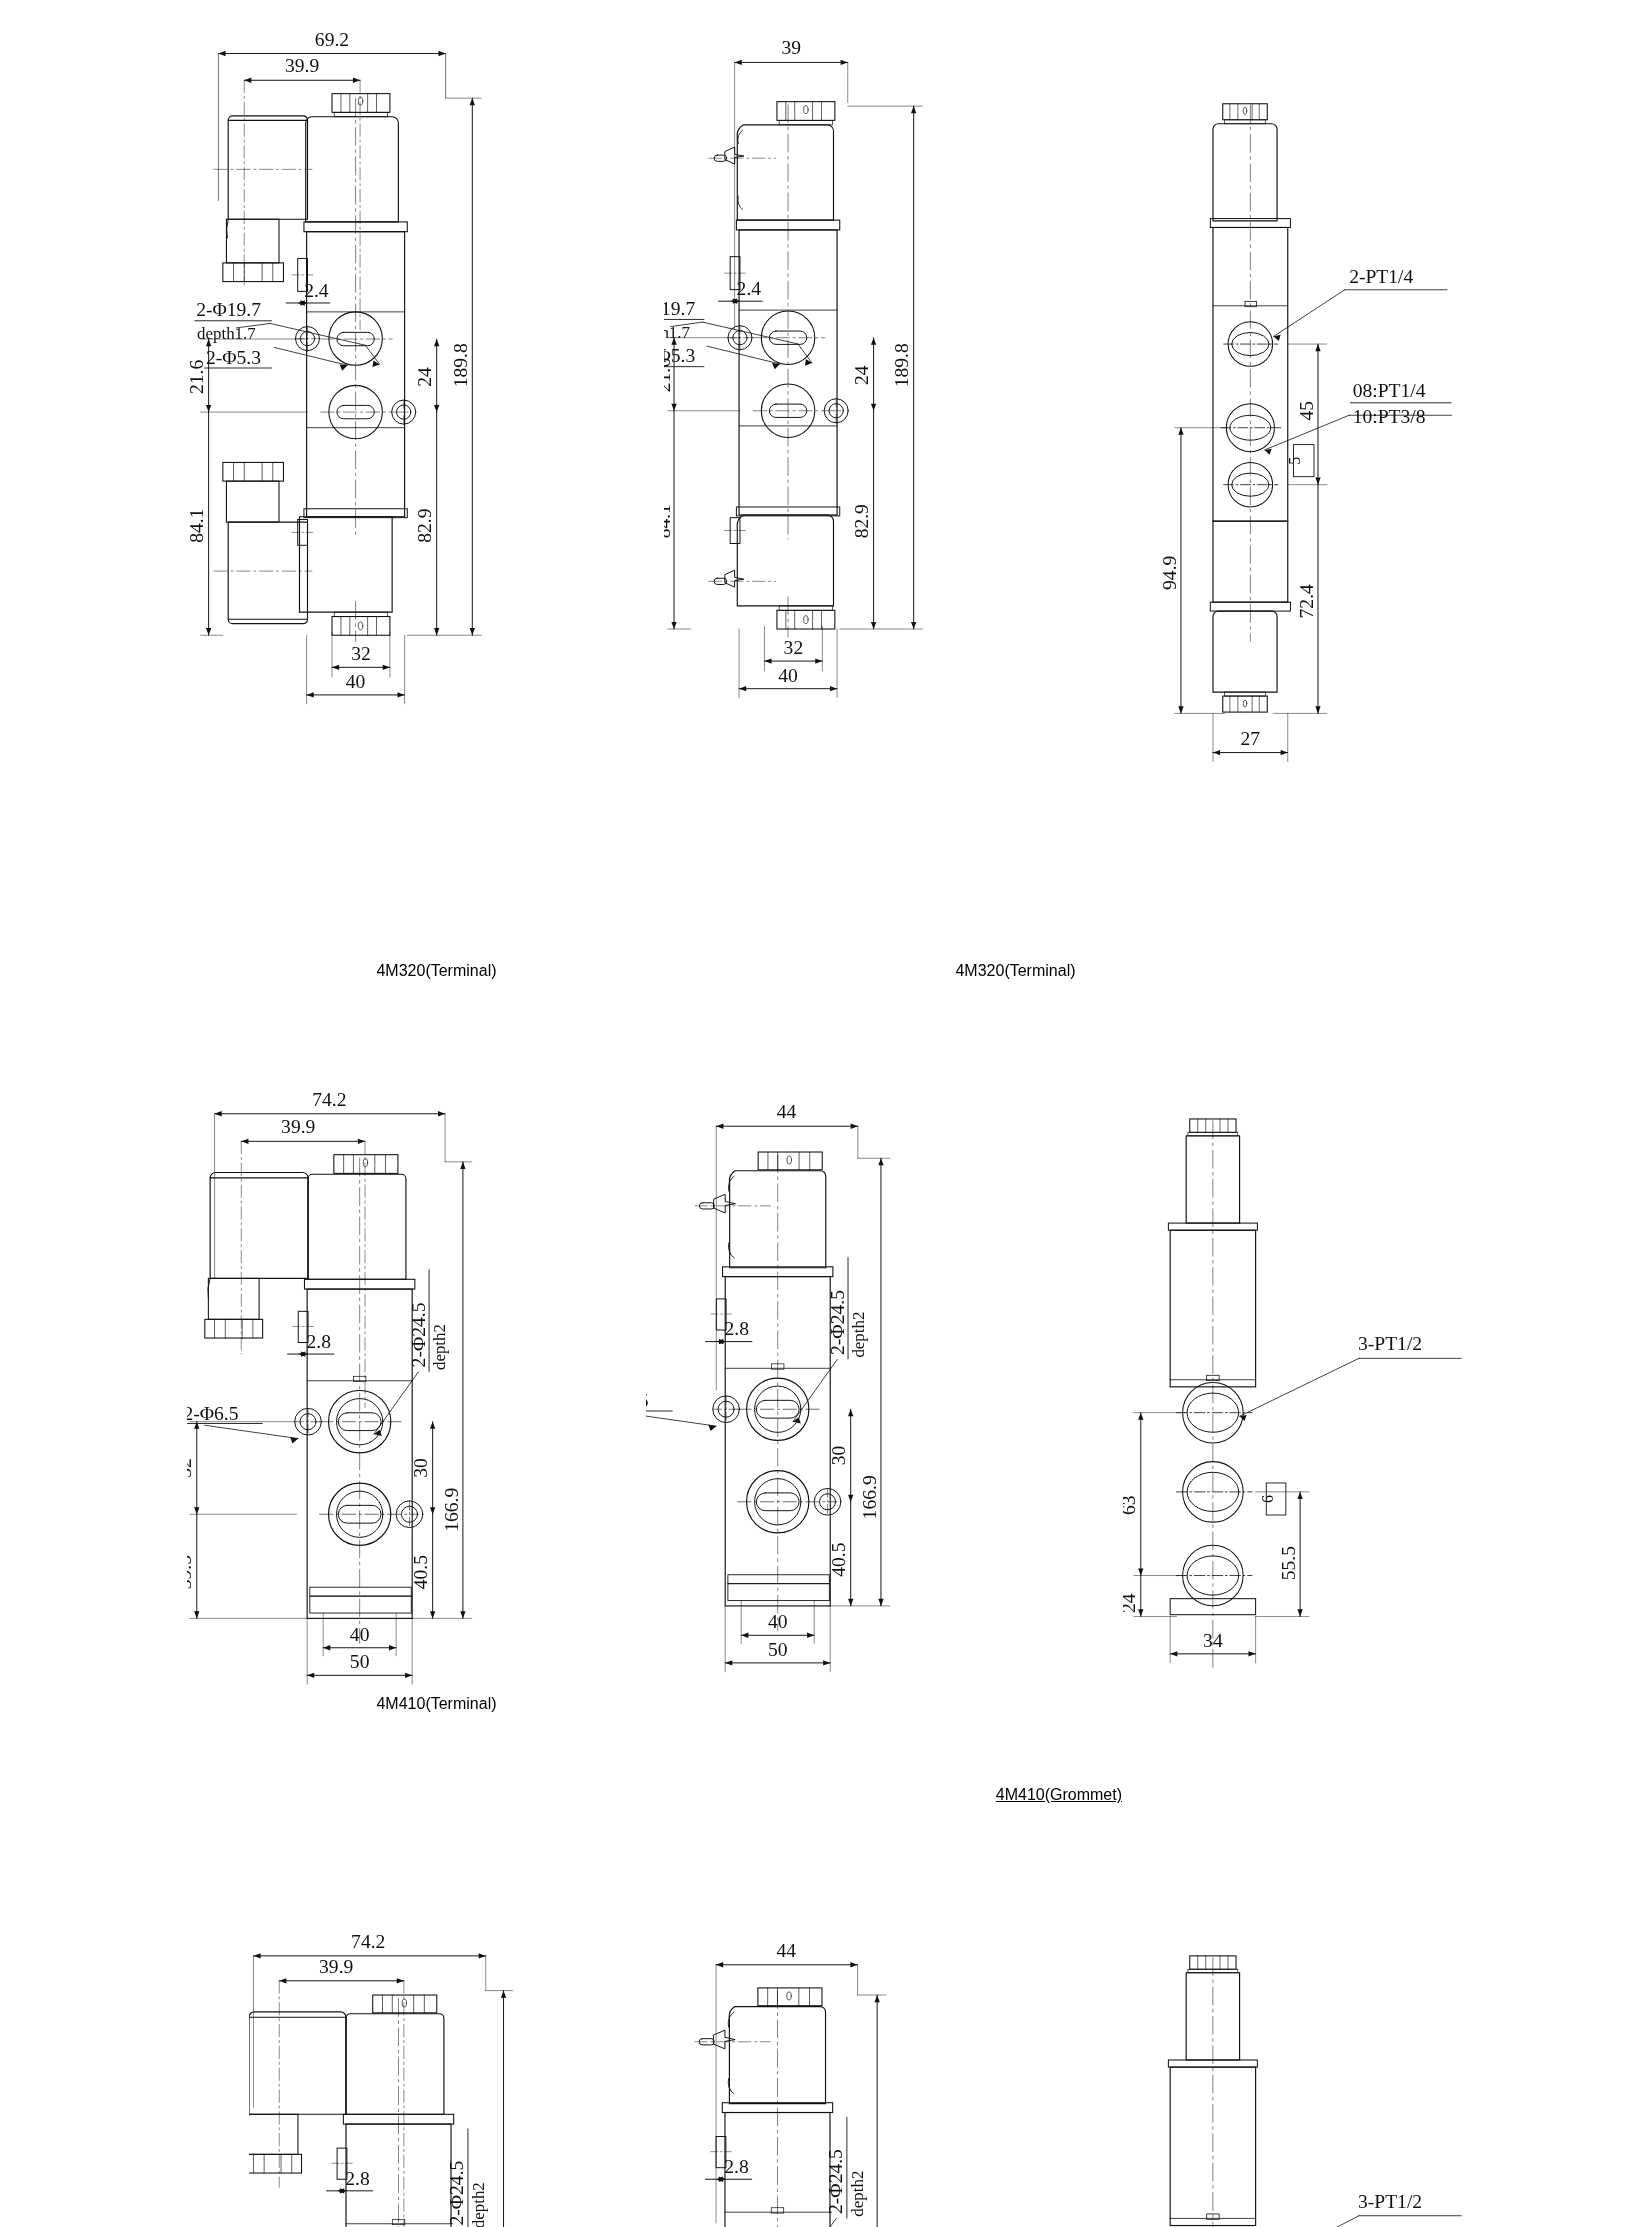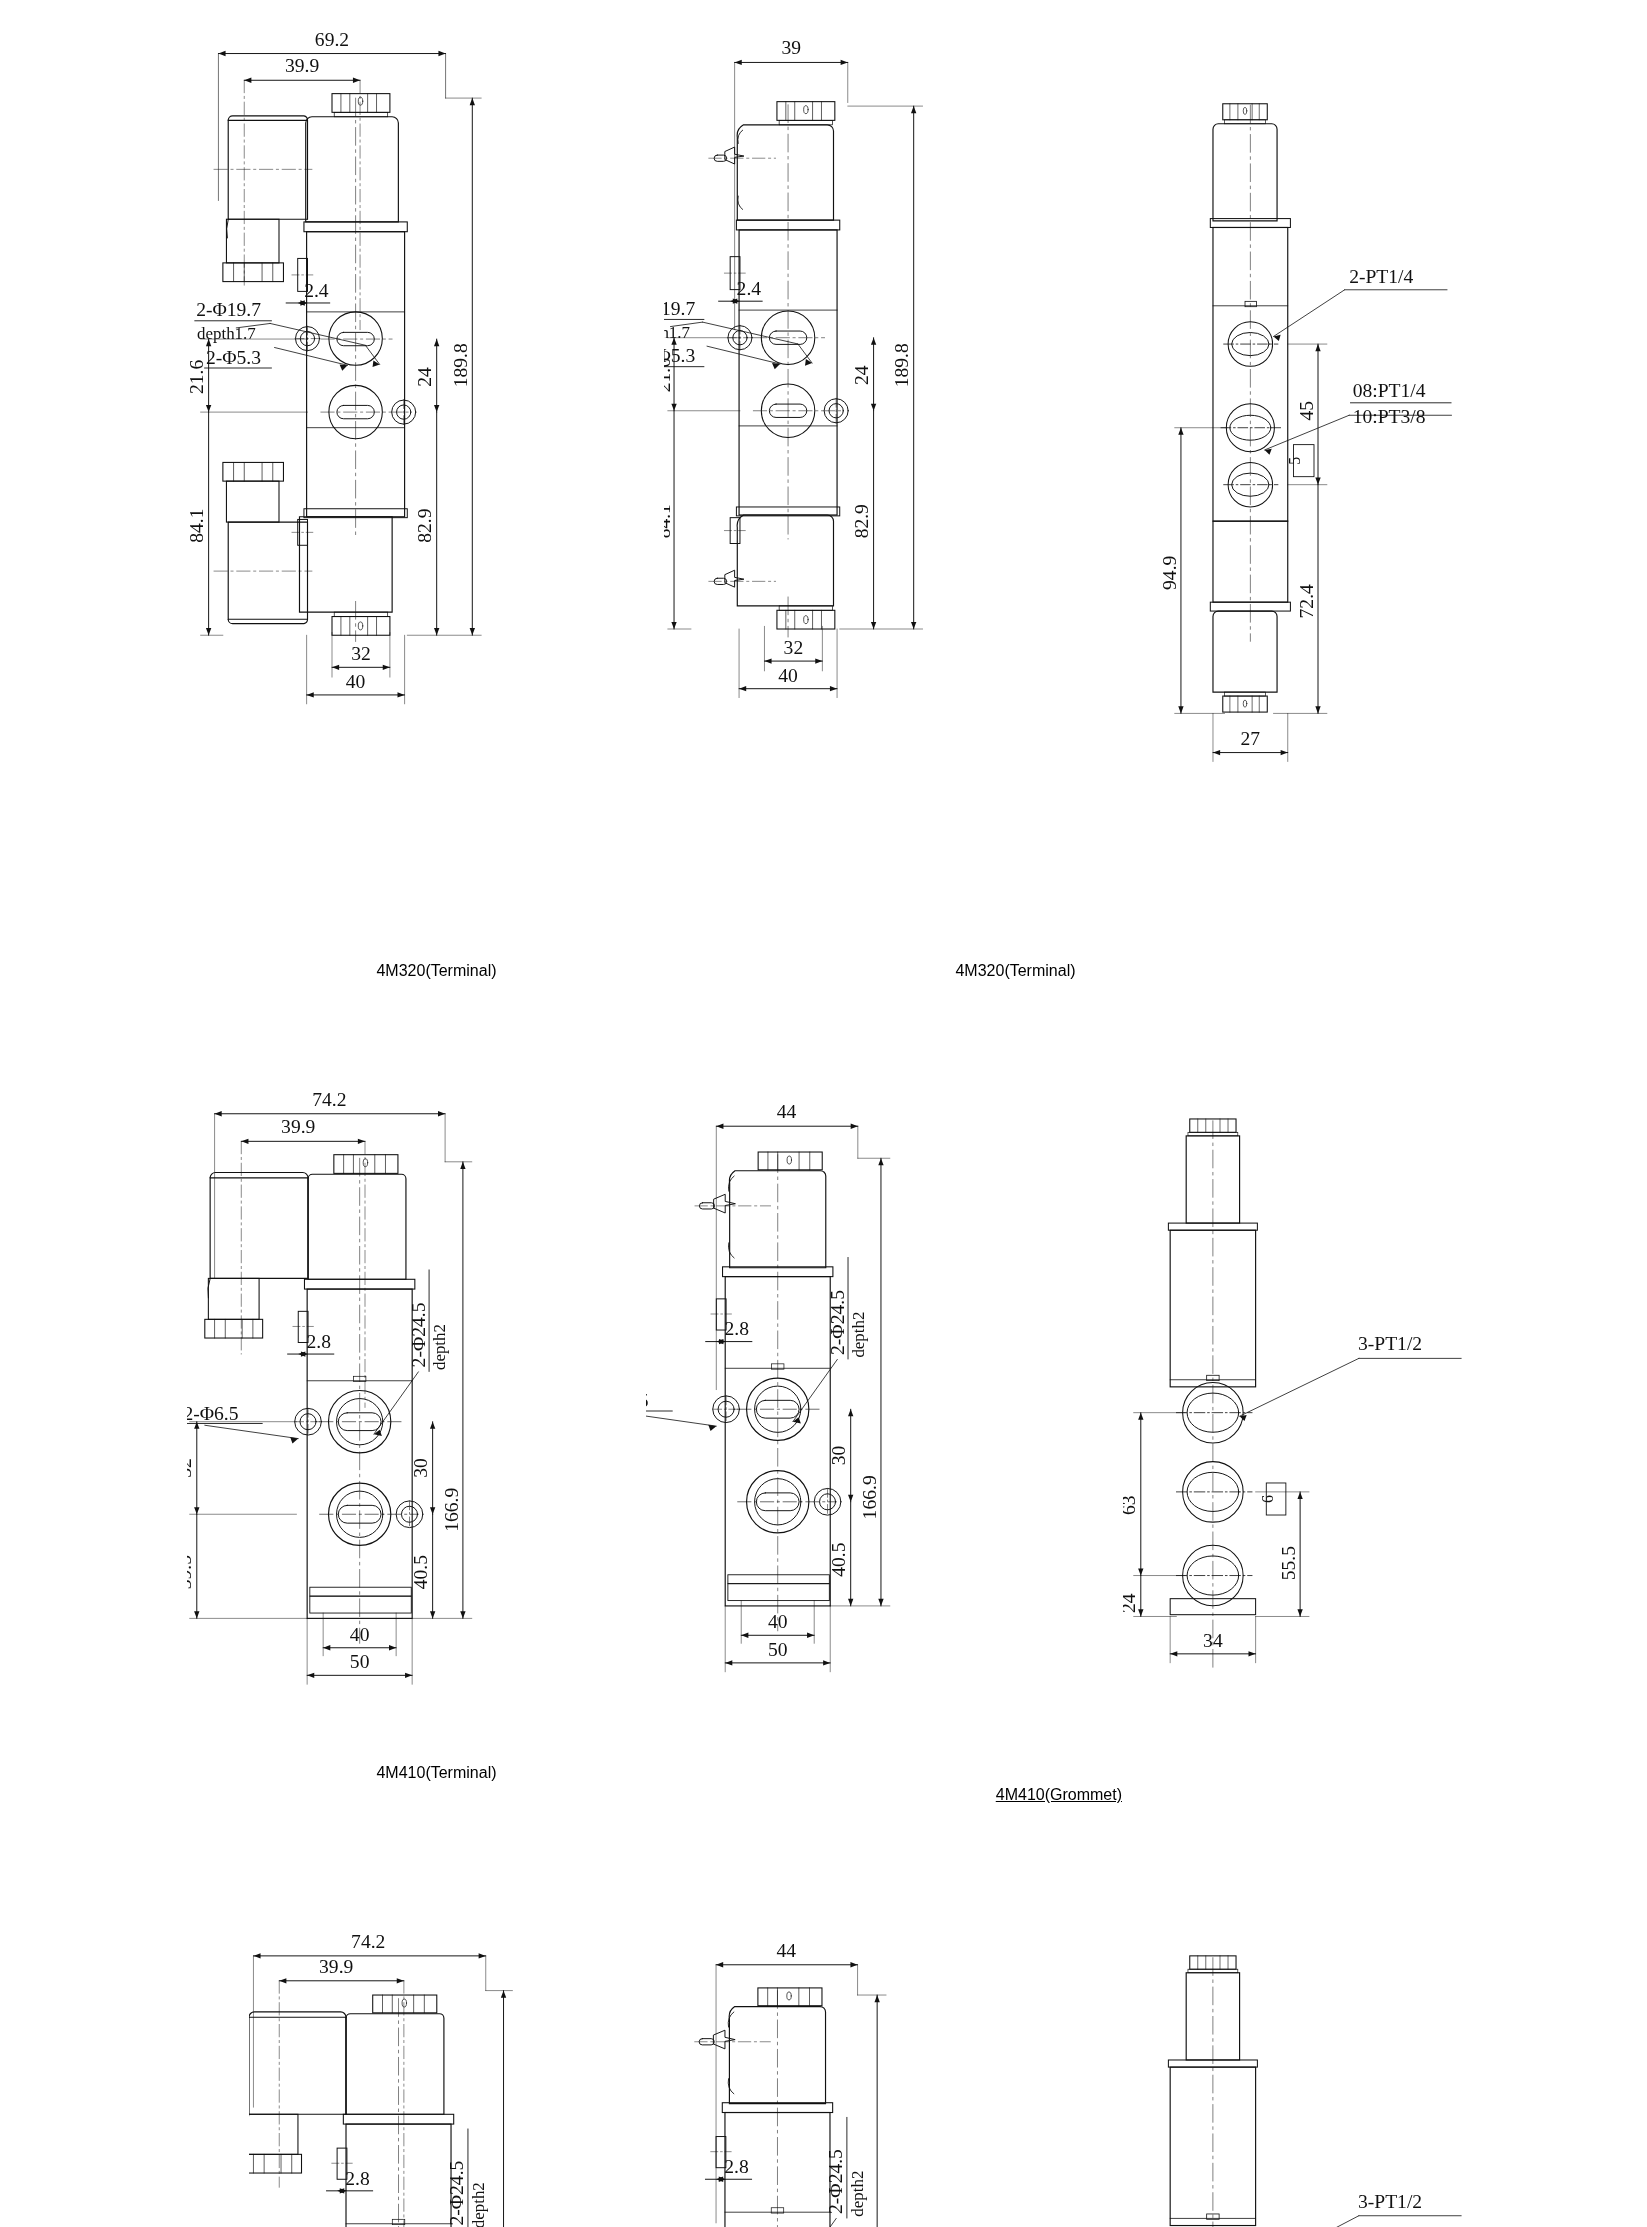--- a/index.html
+++ b/index.html
@@ -687,21 +687,21 @@
   <g class="dimtxt" font-size="44">
     <text x="528" y="582">3-PT1/2</text>
     <text x="28" y="930" text-anchor="middle" transform="rotate(-90 28 930)">63</text>
     <text x="28" y="1150" text-anchor="middle" transform="rotate(-90 28 1150)">24</text>
     <text x="386" y="1060" text-anchor="middle" transform="rotate(-90 386 1060)">55.5</text>
     <text x="202" y="1248" text-anchor="middle">34</text>
     <text x="338" y="916" font-size="36" text-anchor="middle" transform="rotate(-90 338 916)">6</text>
   </g>
 </svg>
 
-<div style="position:absolute;left:312px;top:1764px;width:249px;text-align:center;font-size:16px;">4M410(Terminal)</div>
+<div style="position:absolute;left:312px;top:1695px;width:249px;text-align:center;font-size:16px;">4M410(Terminal)</div>
 <div style="position:absolute;left:873px;top:1786px;width:249px;text-align:right;font-size:16px;text-decoration:underline;">4M410(Grommet)</div>
 
 <svg style="position:absolute;left:249px;top:1893px;" width="356" height="949" viewBox="0 0 800 2130">
   <g fill="none" stroke="#111" stroke-width="2.2" stroke-linecap="round">
     <line x1="10" y1="140" x2="532" y2="140"></line>
     <path d="M10,140 l16,-6 v12 z" fill="#111" stroke="none"></path>
     <path d="M532,140 l-16,-6 v12 z" fill="#111" stroke="none"></path>
     <line x1="10" y1="140" x2="10" y2="480" stroke-width="1.1"></line>
     <line x1="532" y1="140" x2="532" y2="218" stroke-width="1.1"></line>
     <line x1="68" y1="196" x2="348" y2="196"></line>

